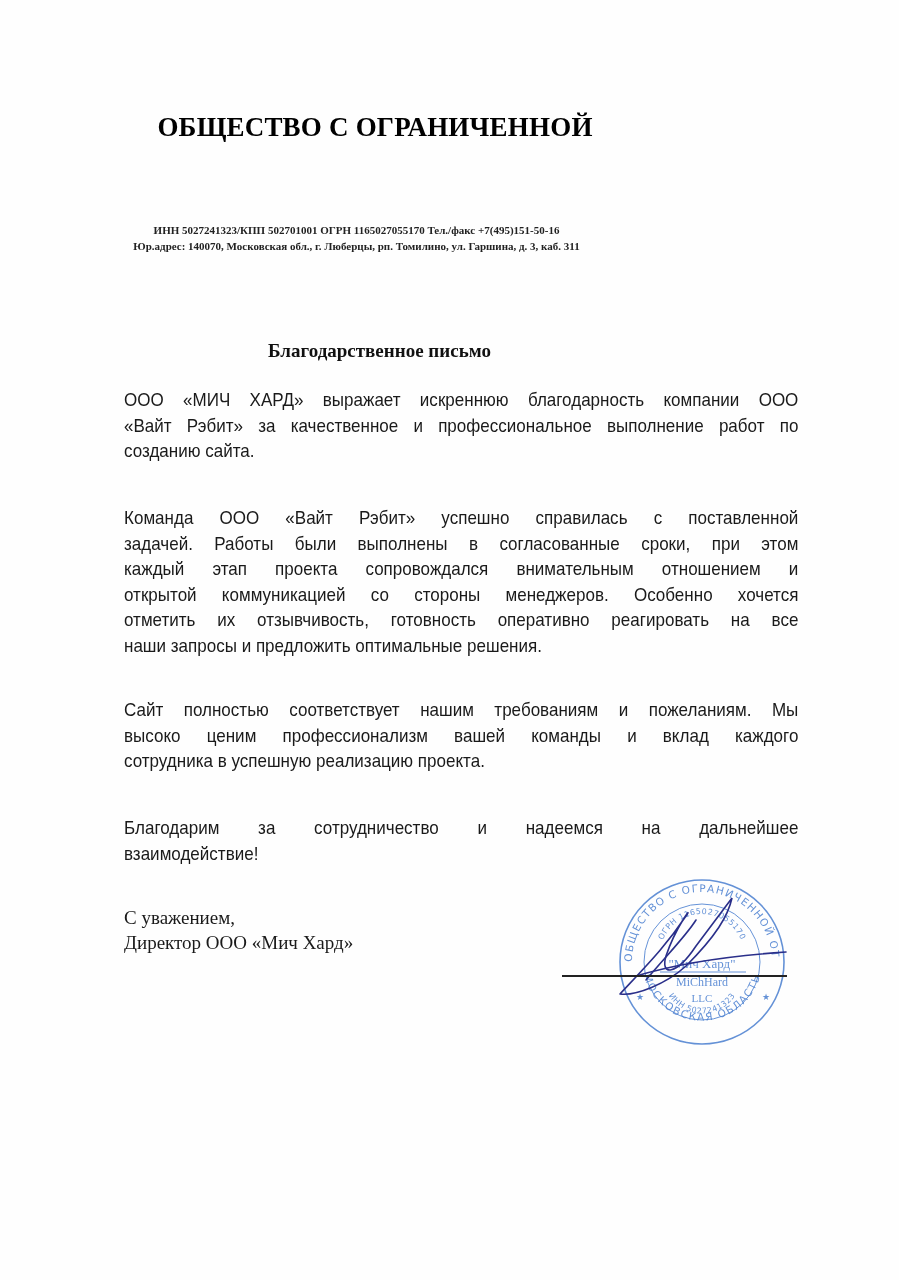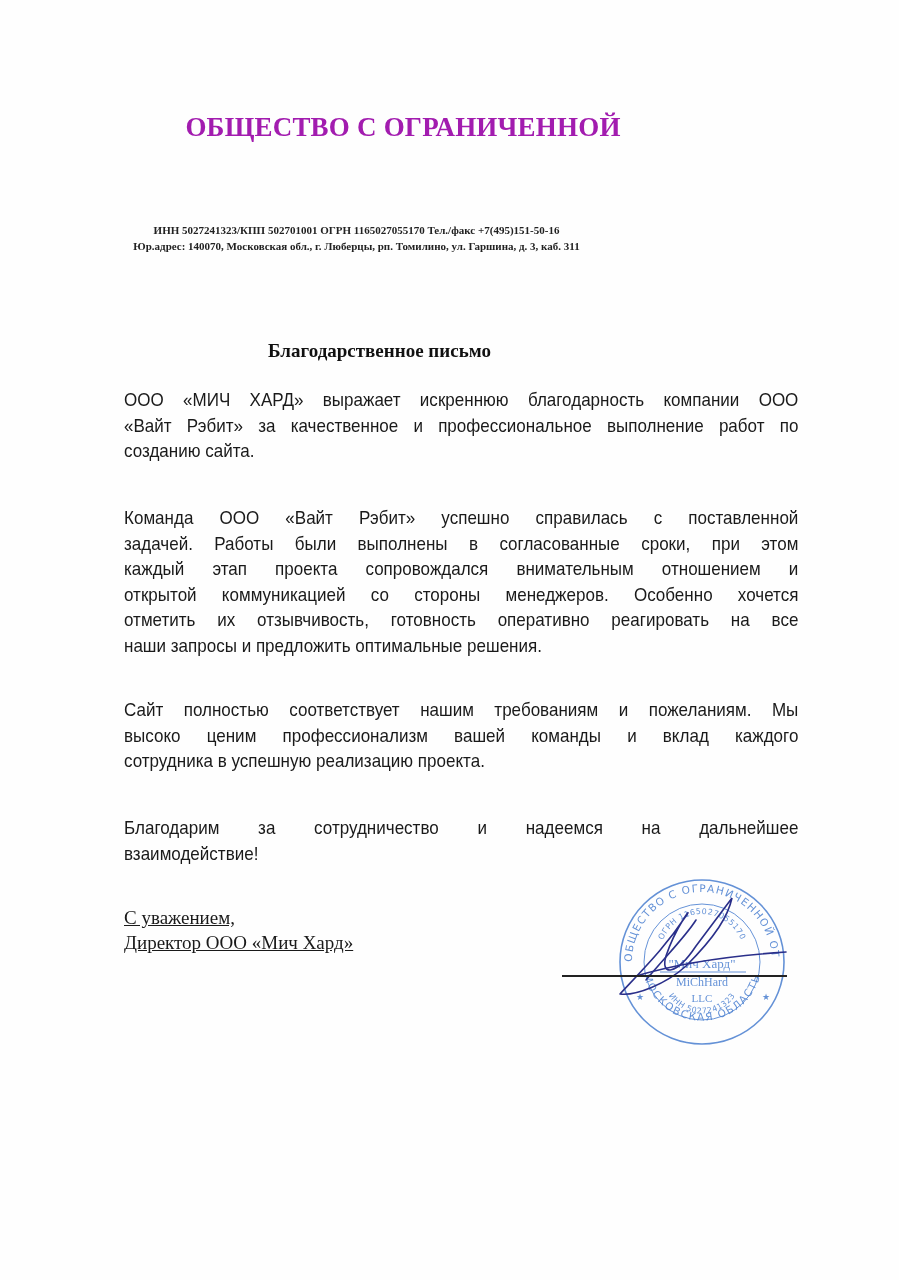--- a/index.html
+++ b/index.html
@@ -1,21 +1,21 @@
 <!DOCTYPE html>
 <html><head>
 <meta charset="utf-8">
 <style>
   html, body { margin: 0; padding: 0; background: #ffffff; }
   body { width: 899px; height: 1280px; position: relative; overflow: hidden; }
   .page { position: absolute; left: 0; top: 0; width: 899px; height: 1280px; background: #fefefe; }
   .company {
     position: absolute; left: 0; width: 750px; text-align: center;
     font-family: "Liberation Serif", serif; font-weight: bold; font-size: 27px;
-    line-height: 30px; color: #a21caf; top: 112px; letter-spacing: 0.2px; padding-left: 28px;
+    line-height: 30px; color: #000000; top: 112px; letter-spacing: 0.2px;
   }
   .company div { margin: 0; }
   .requisites {
     position: absolute; left: 0; width: 713px; text-align: center;
     font-family: "Liberation Serif", serif; font-weight: bold; font-size: 11px;
     line-height: 16px; color: #222; top: 222px;
   }
   .title {
     position: absolute; left: 0; width: 759px; text-align: center; top: 340px;
     font-family: "Liberation Serif", serif; font-weight: bold; font-size: 19px; color: #111;
@@ -29,21 +29,21 @@
   .para .line { display: block; text-align: justify; text-align-last: justify; white-space: nowrap; }
   .para .line.last { text-align-last: left; }
   .p1 { top: 387px; }
   .p2 { top: 505px; }
   .p3 { top: 697px; }
   .p4 { top: 815px; }
   .closing {
     position: absolute; left: 124px; top: 905px;
     font-family: "Liberation Serif", serif; font-size: 19px; line-height: 25px; color: #1a1a1a;
   }
-  .closing div { white-space: nowrap; text-decoration: underline; }
+  .closing div { white-space: nowrap; }
   .sig-line { position: absolute; left: 562px; top: 975px; width: 225px; height: 1.5px; background: #222; }
   .stamp { position: absolute; left: 616px; top: 876px; width: 172px; height: 172px; }
 </style>
 </head>
 <body>
 
 <div class="page">
 
   <div class="company">
     <div>ОБЩЕСТВО С ОГРАНИЧЕННОЙ</div>

